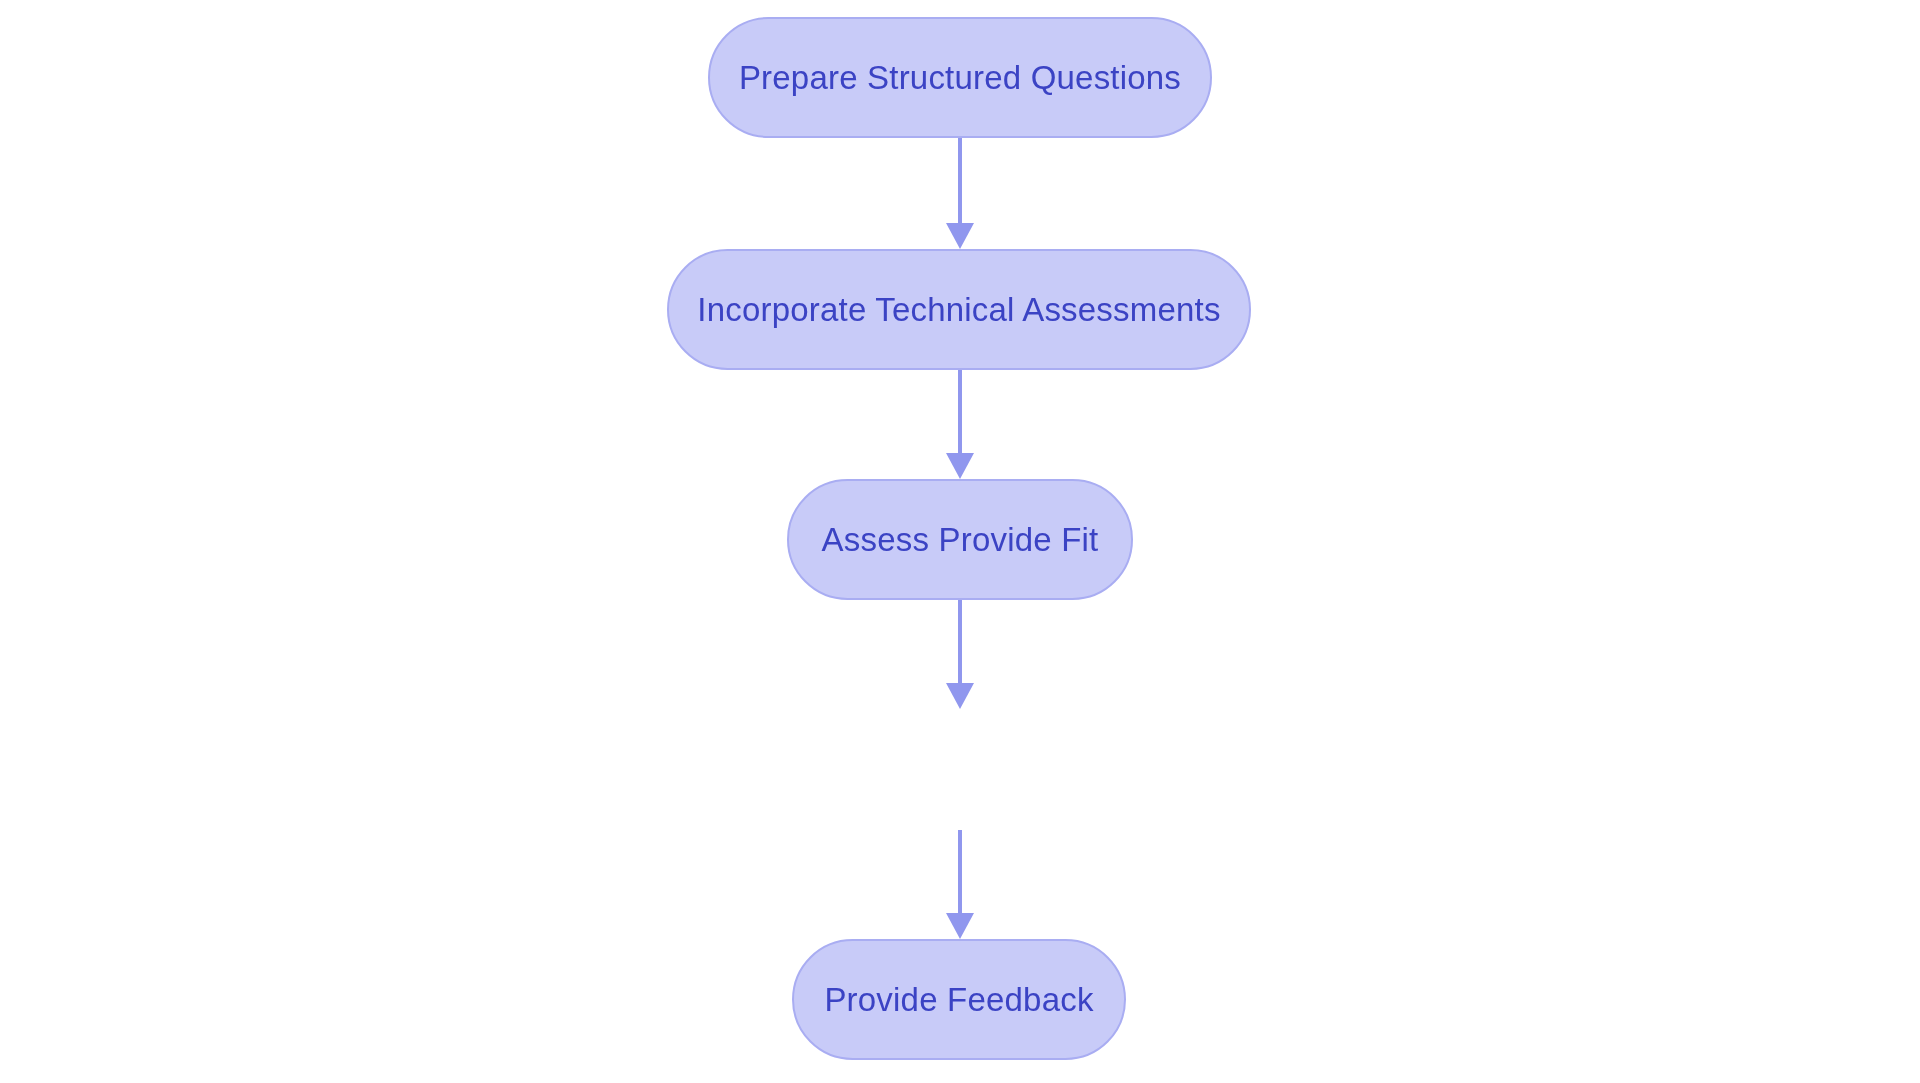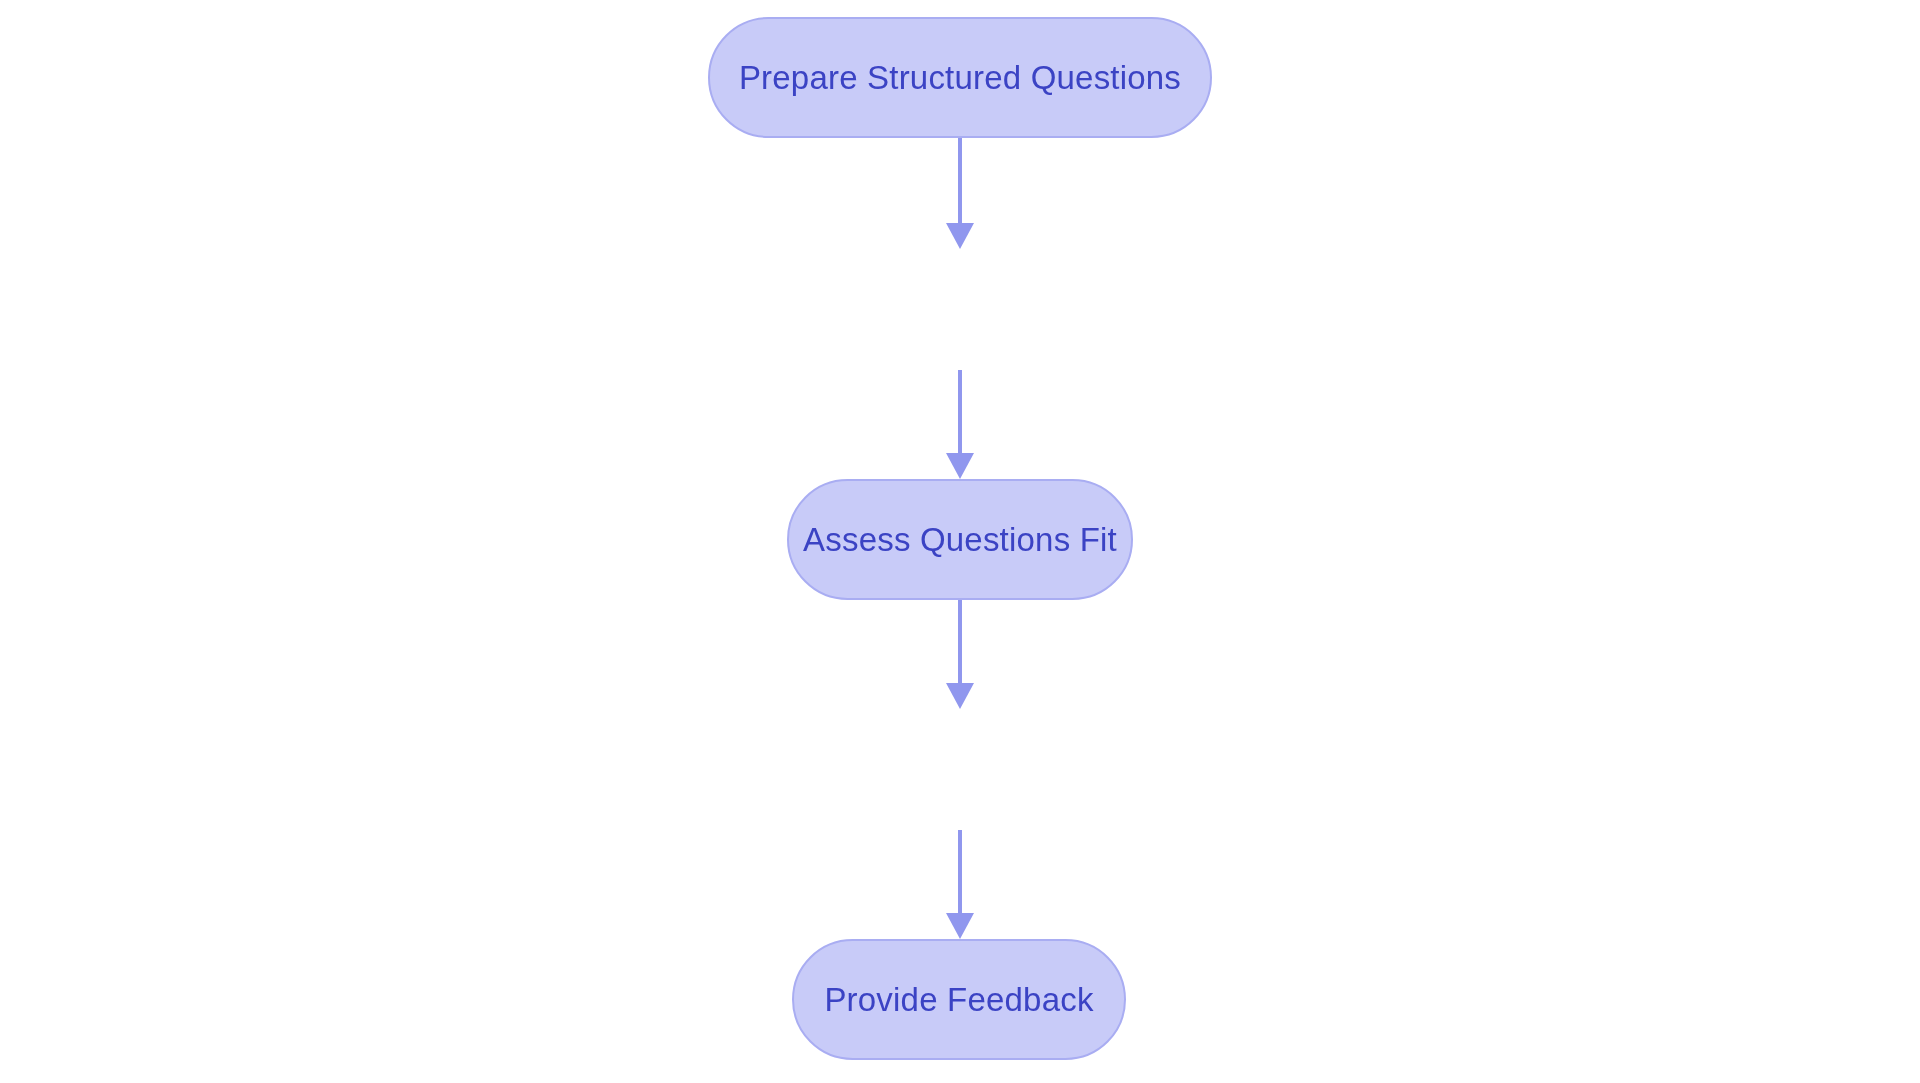--- a/index.html
+++ b/index.html
@@ -78,28 +78,31 @@
 
   <div class="node n1">
     <span class="node-label">Prepare Structured Questions</span>
   </div>
 
   <div class="arrow a1">
     <div class="arrow-line"></div>
     <div class="arrow-head"></div>
   </div>
 
+  <div class="node n2">
+    <span class="node-label">Incorporate Technical Assessments</span>
+  </div>
 
   <div class="arrow a2">
     <div class="arrow-line"></div>
     <div class="arrow-head"></div>
   </div>
 
   <div class="node n3">
-    <span class="node-label">Assess Questions Fit</span>
+    <span class="node-label">Assess Provide Fit</span>
   </div>
 
   <div class="arrow a3">
     <div class="arrow-line"></div>
     <div class="arrow-head"></div>
   </div>
 
 
   <div class="arrow a4">
     <div class="arrow-line"></div>

